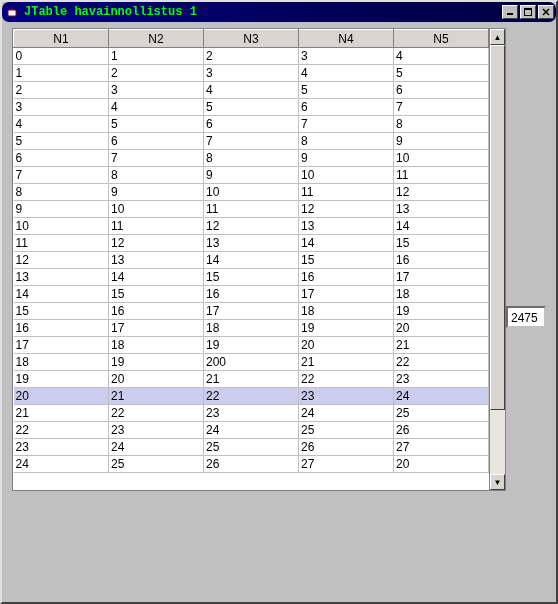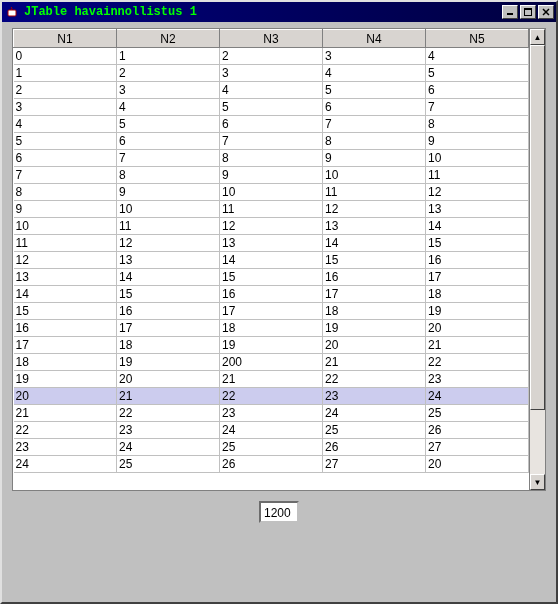--- a/index.html
+++ b/index.html
@@ -21,20 +21,21 @@
     background: #c0c0c0;
     display: flex;
     flex-direction: column;
   }
   .titlebar {
     height: 20px;
     background: linear-gradient(to right, #000080, #000040);
     display: flex;
     align-items: center;
     padding: 6px 2px;
+    border-radius: 7px;
   }
   .titlebar-icon {
     width: 16px;
     height: 16px;
     margin-right: 4px;
     display: flex;
     align-items: center;
     justify-content: center;
   }
   .titlebar-title {
@@ -58,21 +59,21 @@
     align-items: center;
     justify-content: center;
     font-size: 10px;
     font-family: sans-serif;
     cursor: default;
   }
   .content {
     flex: 1;
     padding: 6px 10px;
     display: flex;
-    flex-direction: column;
+    flex-direction: row;
   }
   .table-wrap {
     height: 463px;
     display: flex;
     border: 1px solid #808080;
     background: #fff;
   }
   .table-scroll {
     flex: 1;
     overflow: hidden;
@@ -389,16 +390,16 @@
       <div class="vscroll">
         <div class="vscroll-btn">▲</div>
         <div class="vscroll-track">
           <div class="vscroll-thumb"></div>
         </div>
         <div class="vscroll-btn">▼</div>
       </div>
     </div>
 
     <div class="bottom-controls">
-      <div class="sum-field">1200</div>
+      <div class="sum-field">2475</div>
     </div>
   </div>
 </div>
 
 </body></html>

